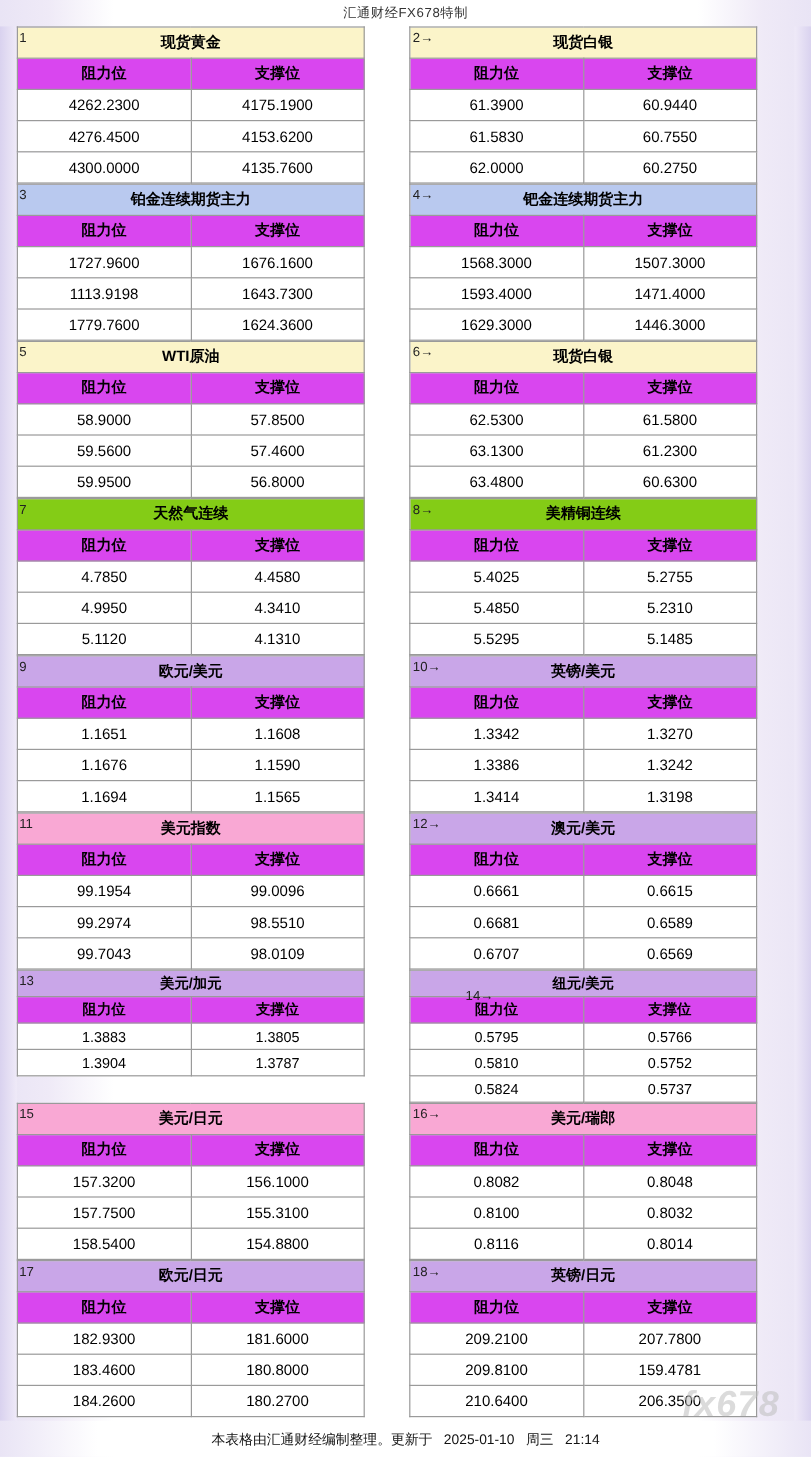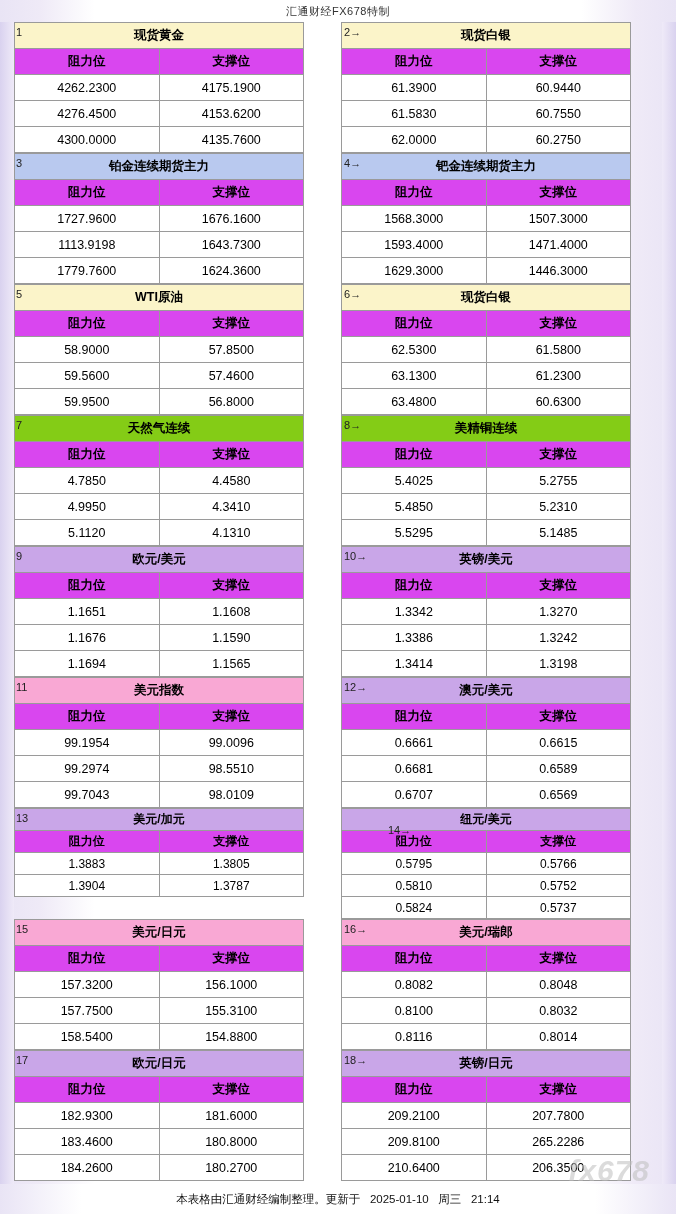--- a/index.html
+++ b/index.html
@@ -616,21 +616,21 @@
               <tr>
                 <td class="sub-cell">阻力位</td>
                 <td class="sub-cell">支撑位</td>
               </tr>
               <tr>
                 <td class="val-cell">209.2100</td>
                 <td class="val-cell">207.7800</td>
               </tr>
               <tr>
                 <td class="val-cell">209.8100</td>
-                <td class="val-cell">265.2286</td>
+                <td class="val-cell">159.4781</td>
               </tr>
               <tr>
                 <td class="val-cell">210.6400</td>
                 <td class="val-cell">206.3500</td>
               </tr>
             </tbody>
           </table>
         </div>
         <span class="num numL" style="top: 4px;">17</span>
         <span class="num numR" style="top: 4px;"><span>18</span><span>→</span></span>

